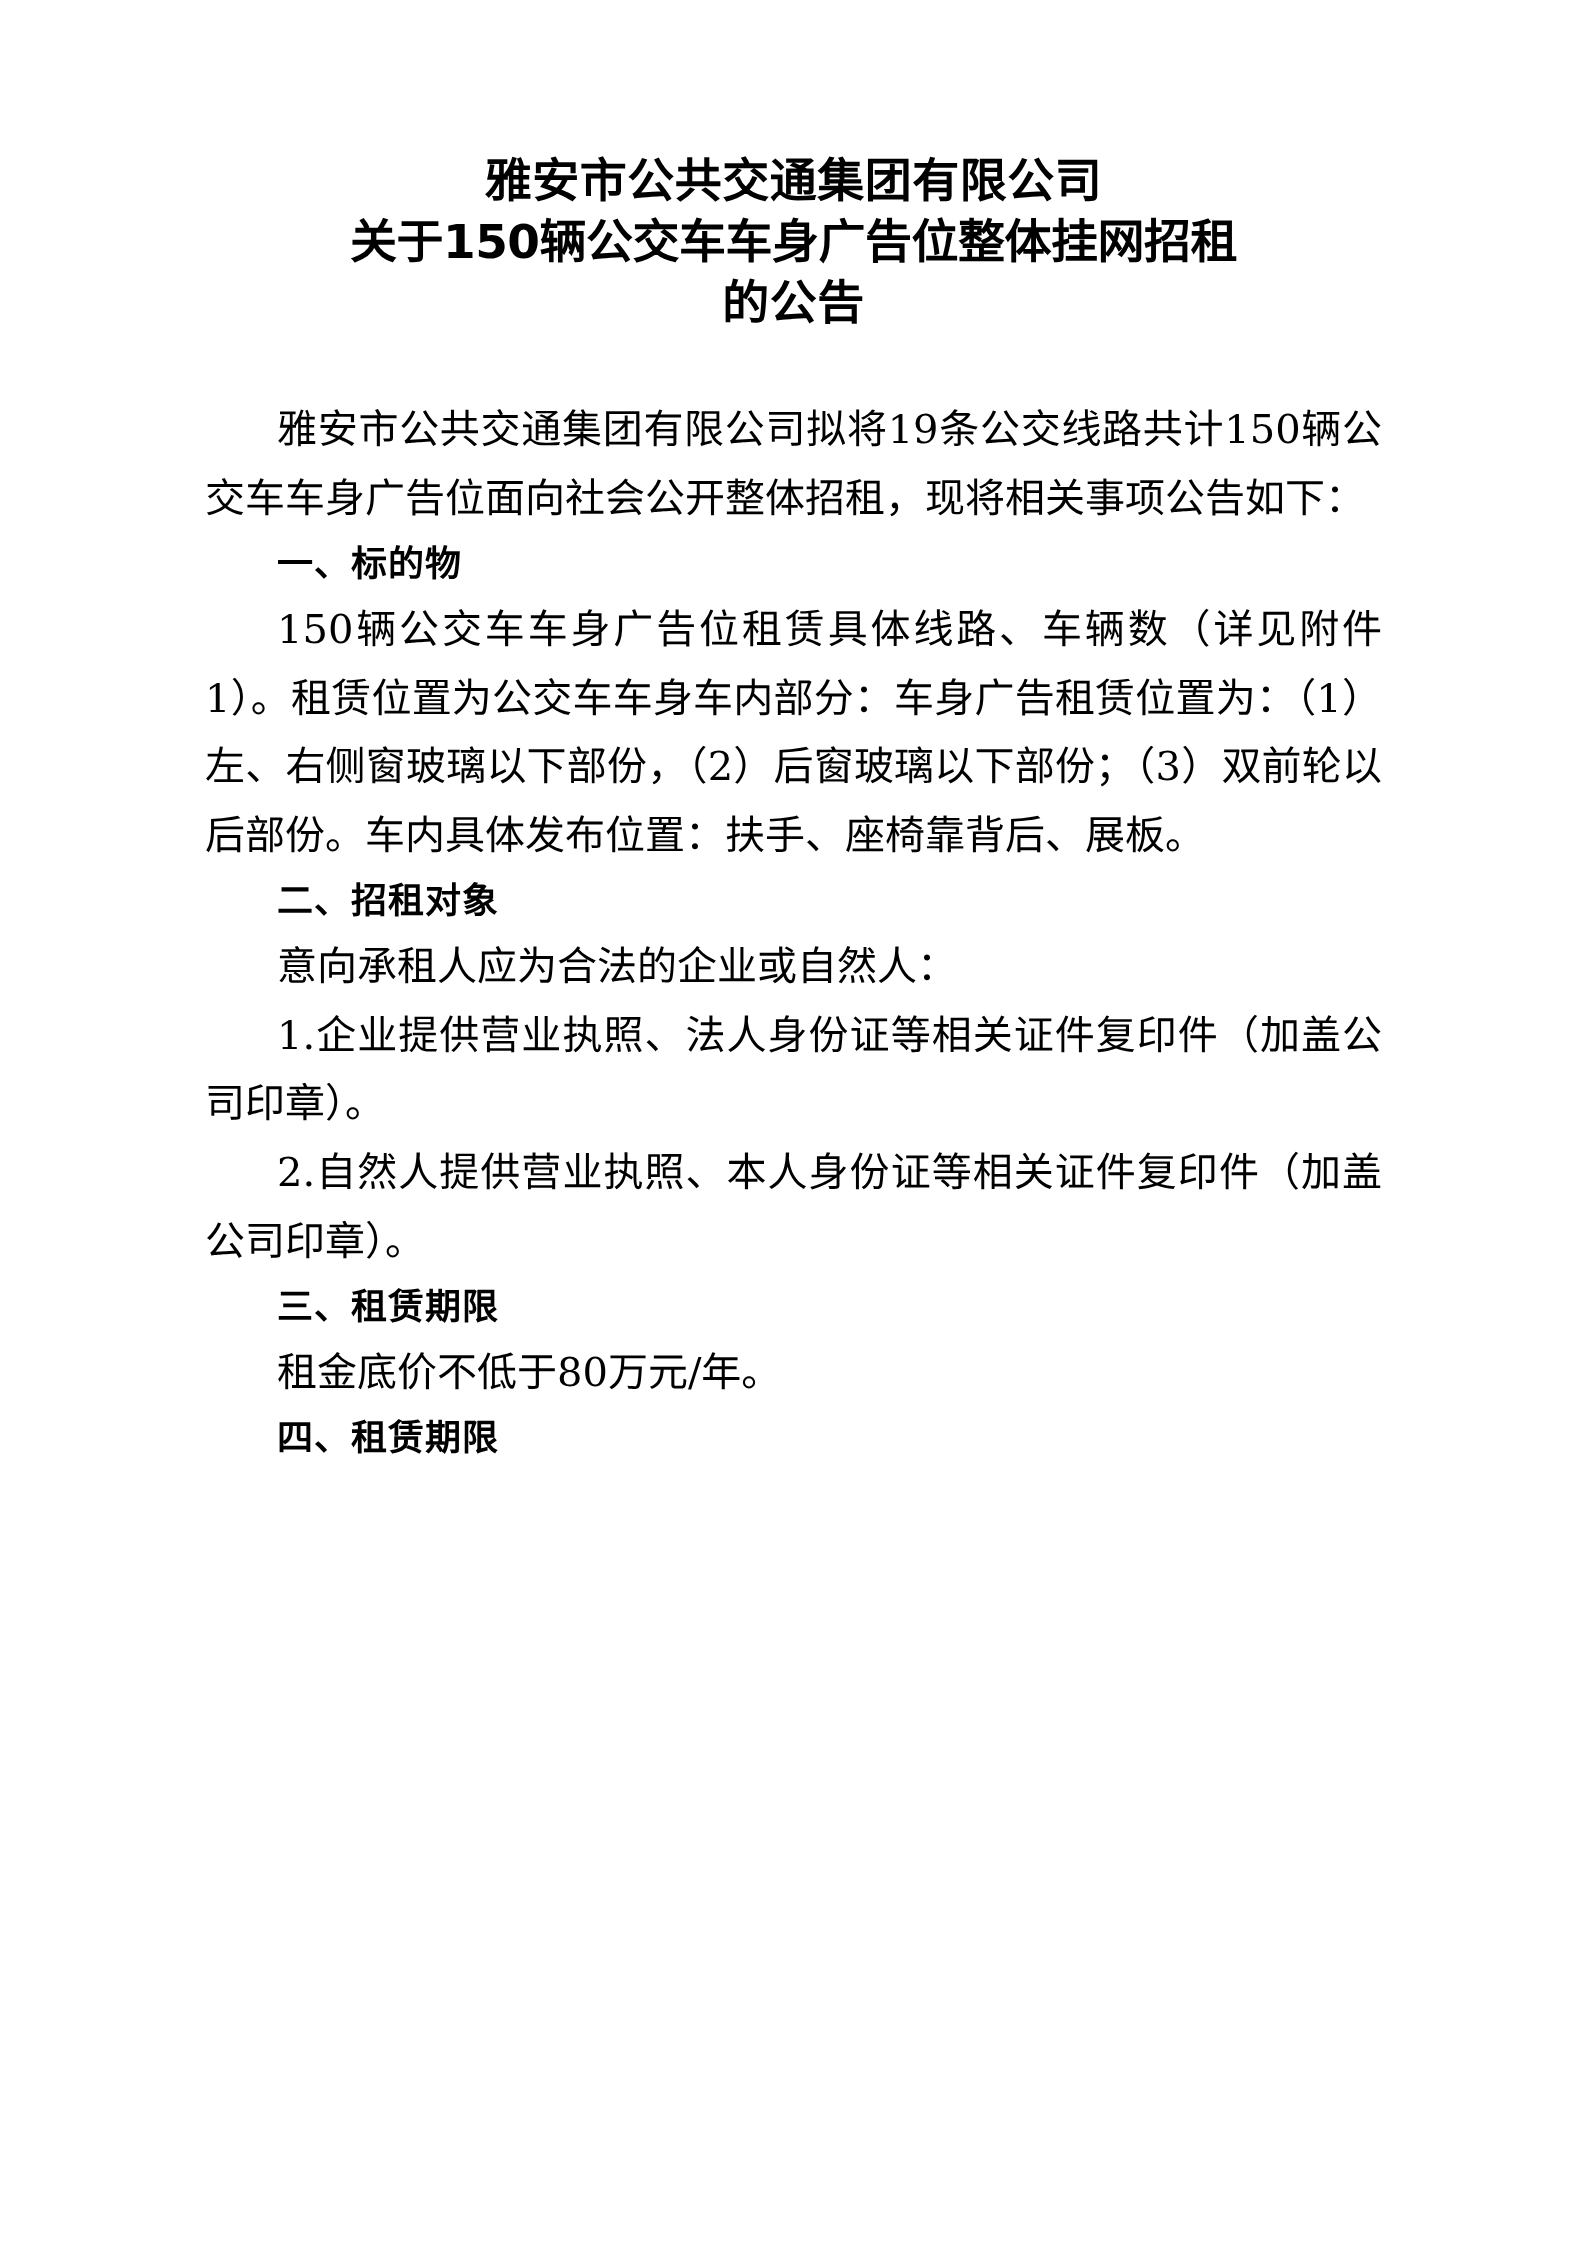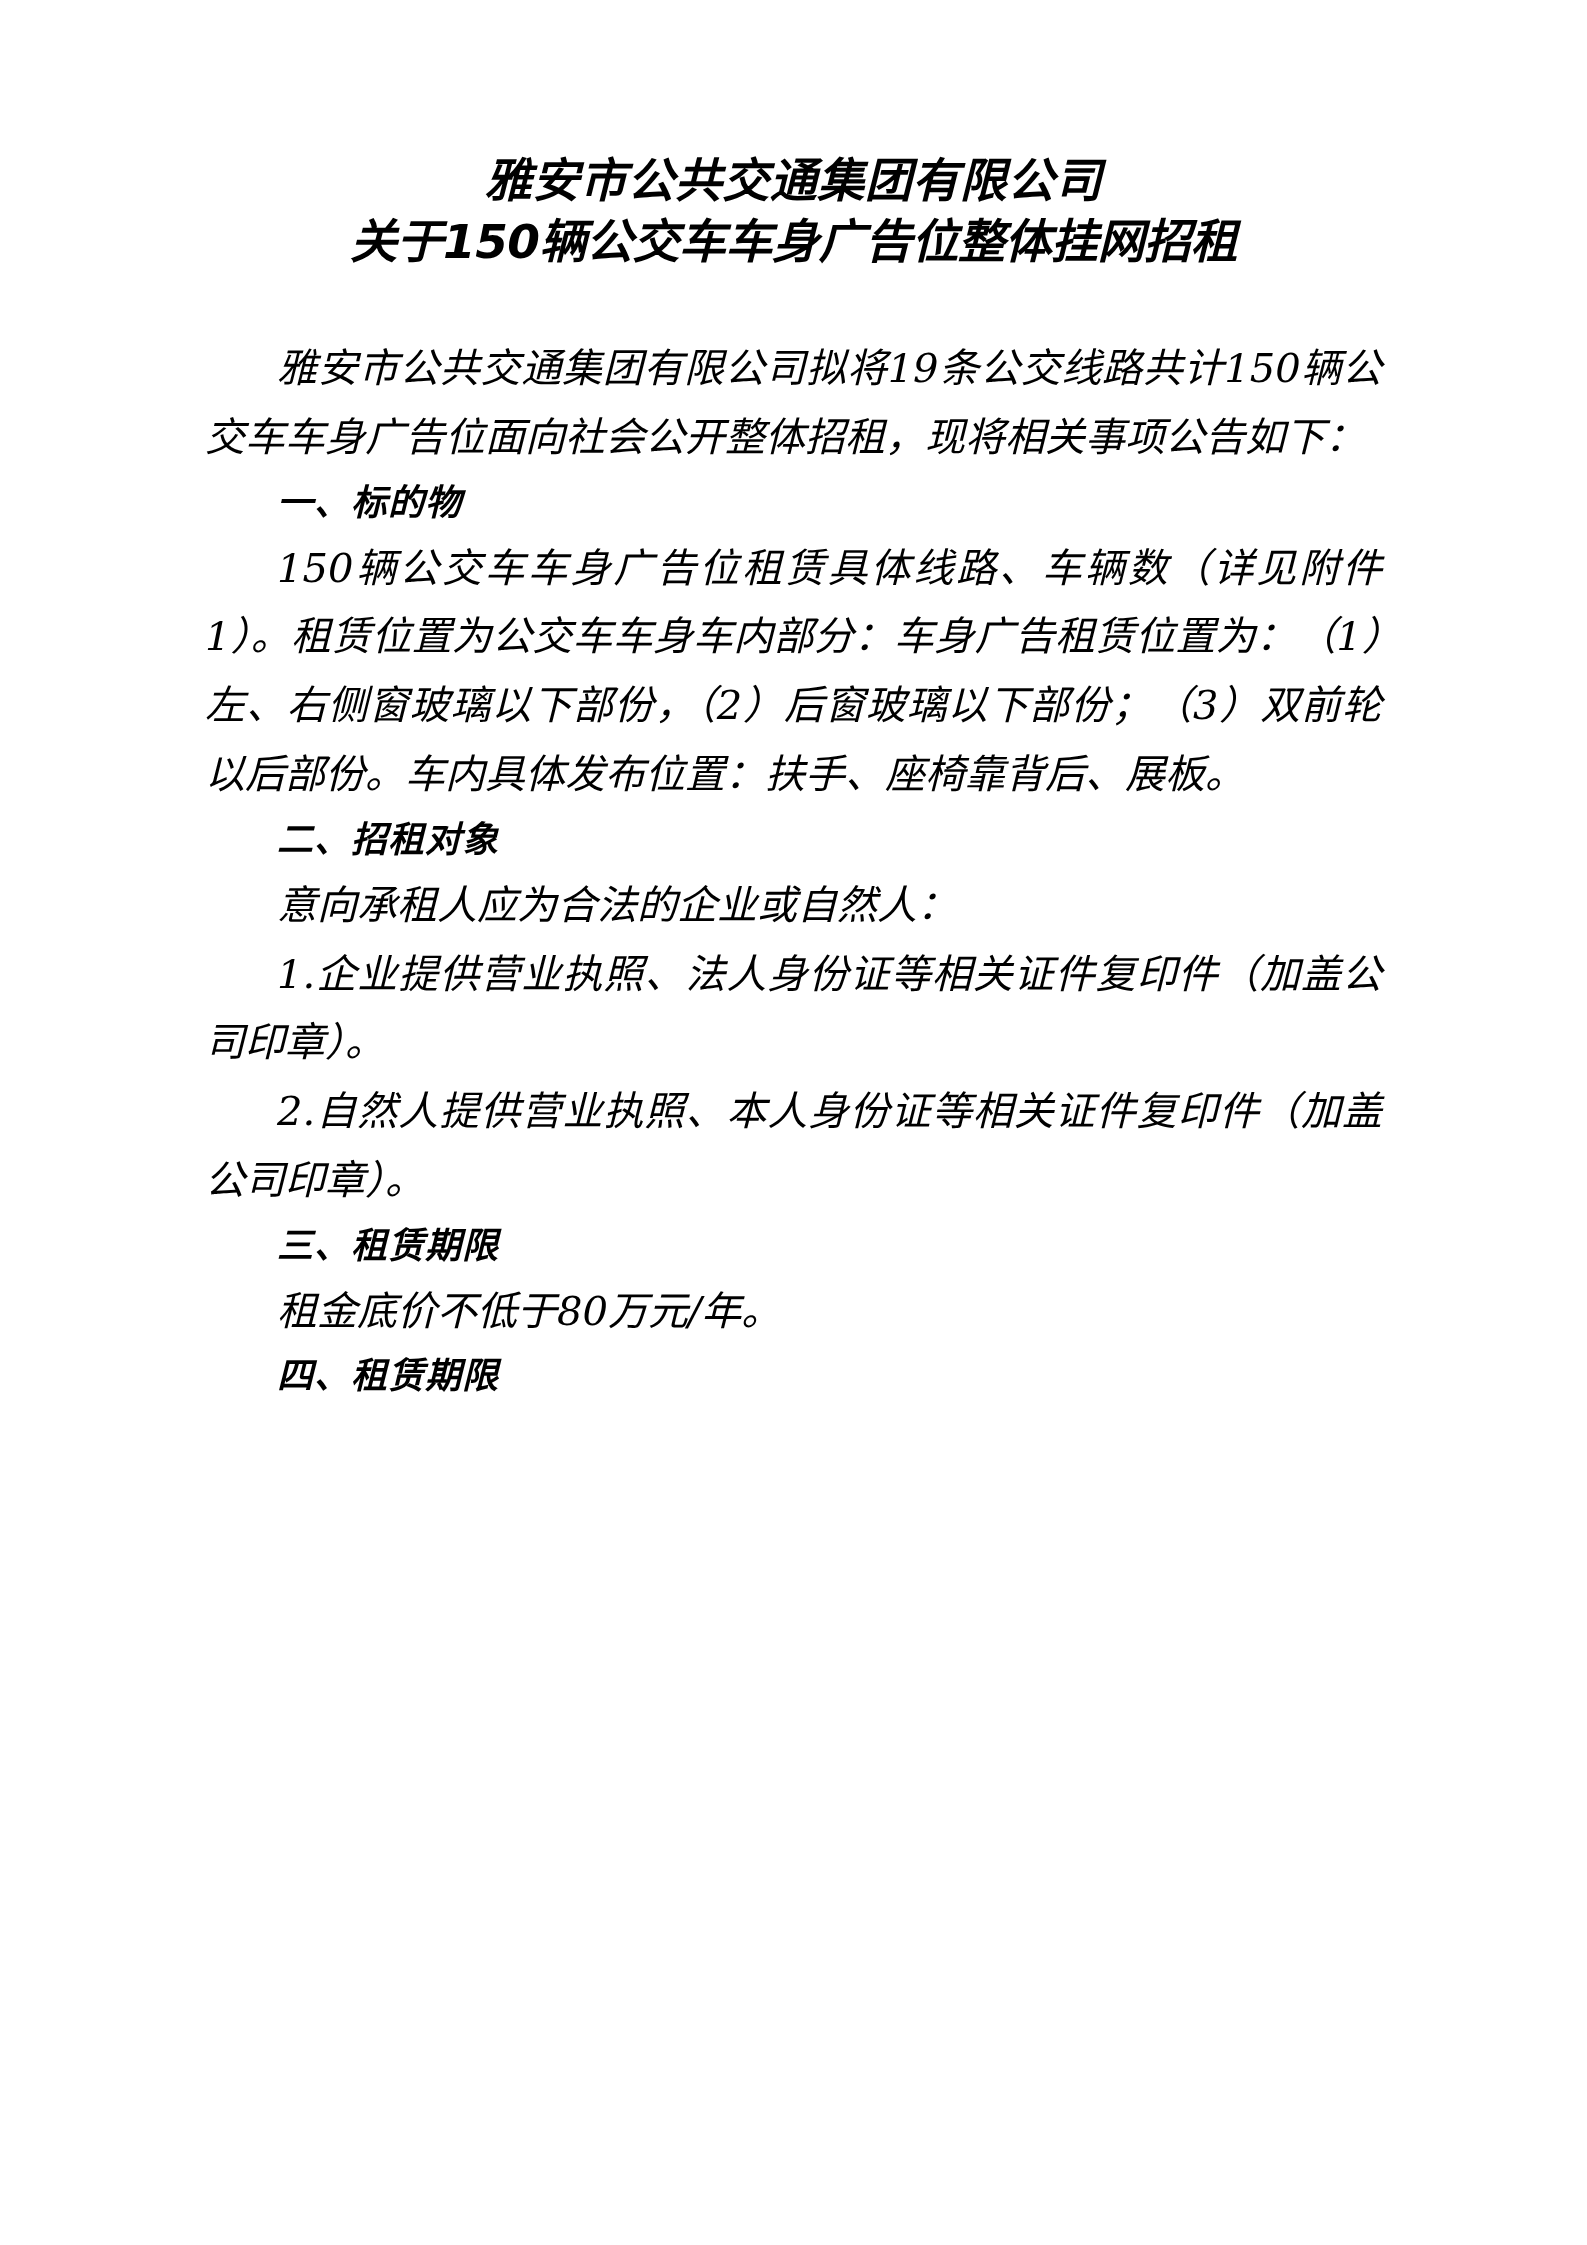--- a/index.html
+++ b/index.html
@@ -14,21 +14,20 @@
     font-family: "DejaVu Serif", "Liberation Serif", serif;
     color: #000000;
     -webkit-font-smoothing: antialiased;
   }
   .page {
     box-sizing: border-box;
     width: 1587px;
     height: 2245px;
     padding: 150px 205px 0 205px;
     position: relative;
-    font-style: italic;
   }
   .doc-title {
     text-align: center;
     font-family: "DejaVu Sans", "Liberation Sans", sans-serif;
     font-weight: bold;
     font-size: 47px;
     line-height: 1.30;
     letter-spacing: 0.5px;
     margin: 0 0 62px 0;
   }
@@ -63,20 +62,21 @@
   }
 </style>
 </head>
 <body>
 
 <div class="page">
 
   <h1 class="doc-title">
     <span class="tline">雅安市公共交通集团有限公司</span>
     <span class="tline wide">关于150辆公交车车身广告位整体挂网招租</span>
+    <span class="tline">的公告</span>
   </h1>
 
   <div class="flow">
 
     <p class="body-para">雅安市公共交通集团有限公司拟将19条公交线路共计150辆公交车车身广告位面向社会公开整体招租，现将相关事项公告如下：</p>
 
     <p class="section-head">一、标的物</p>
     <p class="body-para">150辆公交车车身广告位租赁具体线路、车辆数（详见附件1）。租赁位置为公交车车身车内部分：车身广告租赁位置为：（1）左、右侧窗玻璃以下部份，（2）后窗玻璃以下部份；（3）双前轮以后部份。车内具体发布位置：扶手、座椅靠背后、展板。</p>
 
     <p class="section-head">二、招租对象</p>

